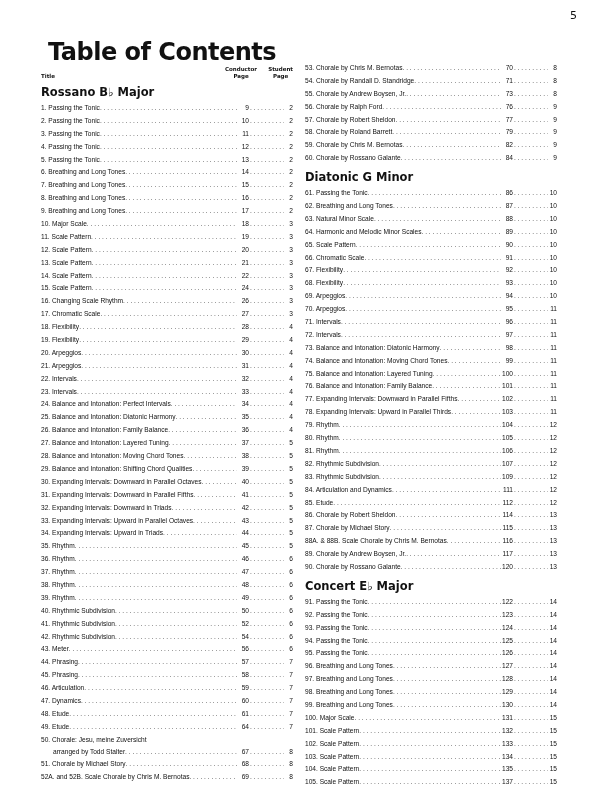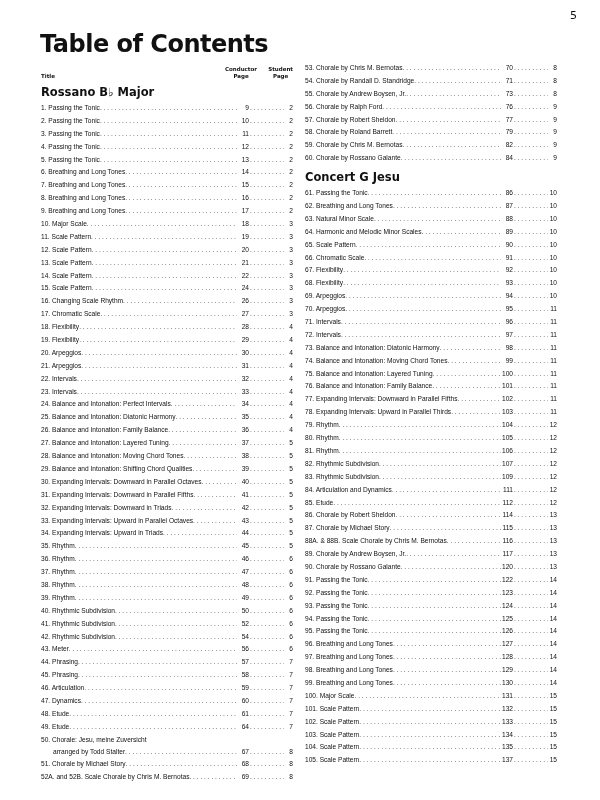--- a/index.html
+++ b/index.html
@@ -1,18 +1,18 @@
 <!DOCTYPE html>
 <html><head>
 <meta charset="utf-8">
 <style>
   html, body { margin:0; padding:0; background:#fff; }
   body { width:600px; height:800px; position:relative; overflow:hidden; font-family:"Liberation Sans", sans-serif; color:#111; }
   .page-number { position:absolute; top:9px; left:570px; font-size:11px; font-family:"DejaVu Sans", sans-serif; }
-  .title { position:absolute; top:30px; left:40px; font-family:"DejaVu Sans", sans-serif; font-weight:bold; font-size:24px; letter-spacing:-0.5px; margin:0; }
+  .title { position:absolute; top:30px; left:40px; font-family:"DejaVu Sans", sans-serif; font-weight:bold; font-size:24px; letter-spacing:-0.5px; margin:8px; }
   .col { position:absolute; width:252px; }
   .col-left { left:41px; top:58px; }
   .col-right { left:305px; top:62px; }
   .col-head { position:relative; height:22px; font-family:"DejaVu Sans", sans-serif; font-weight:bold; font-size:5.5px; }
   .col-head .h-title { position:absolute; left:0; bottom:1px; }
   .col-head .h-cond { position:absolute; right:36px; bottom:0; text-align:center; line-height:7px; }
   .col-head .h-stud { position:absolute; right:0; bottom:0; text-align:center; line-height:7px; }
   .section-heading { font-family:"DejaVu Sans", sans-serif; font-weight:bold; font-size:11.5px; margin:5px 0 2px 0; height:15px; line-height:15px; }
   .row { display:flex; align-items:baseline; height:12.9px; line-height:12.9px; font-size:6.6px; white-space:nowrap; }
   .row .t { flex:0 0 auto; }
@@ -463,21 +463,21 @@
       </div>
       <div class="row">
         <span class="t">60. Chorale by Rossano Galante</span>
         <span class="dots"></span>
         <span class="cp">84</span>
         <span class="dots2"></span>
         <span class="sp">9</span>
       </div>
     </div>
   <div id="right-sections">
-      <div class="section-heading">Concert G Jesu</div>
+      <div class="section-heading">Diatonic G Minor</div>
       <div class="row">
         <span class="t">61. Passing the Tonic</span>
         <span class="dots"></span>
         <span class="cp">86</span>
         <span class="dots2"></span>
         <span class="sp">10</span>
       </div>
       <div class="row">
         <span class="t">62. Breathing and Long Tones</span>
         <span class="dots"></span>
@@ -674,20 +674,21 @@
         <span class="dots2"></span>
         <span class="sp">13</span>
       </div>
       <div class="row">
         <span class="t">90. Chorale by Rossano Galante</span>
         <span class="dots"></span>
         <span class="cp">120</span>
         <span class="dots2"></span>
         <span class="sp">13</span>
       </div>
+      <div class="section-heading">Concert E♭ Major</div>
       <div class="row">
         <span class="t">91. Passing the Tonic</span>
         <span class="dots"></span>
         <span class="cp">122</span>
         <span class="dots2"></span>
         <span class="sp">14</span>
       </div>
       <div class="row">
         <span class="t">92. Passing the Tonic</span>
         <span class="dots"></span>

